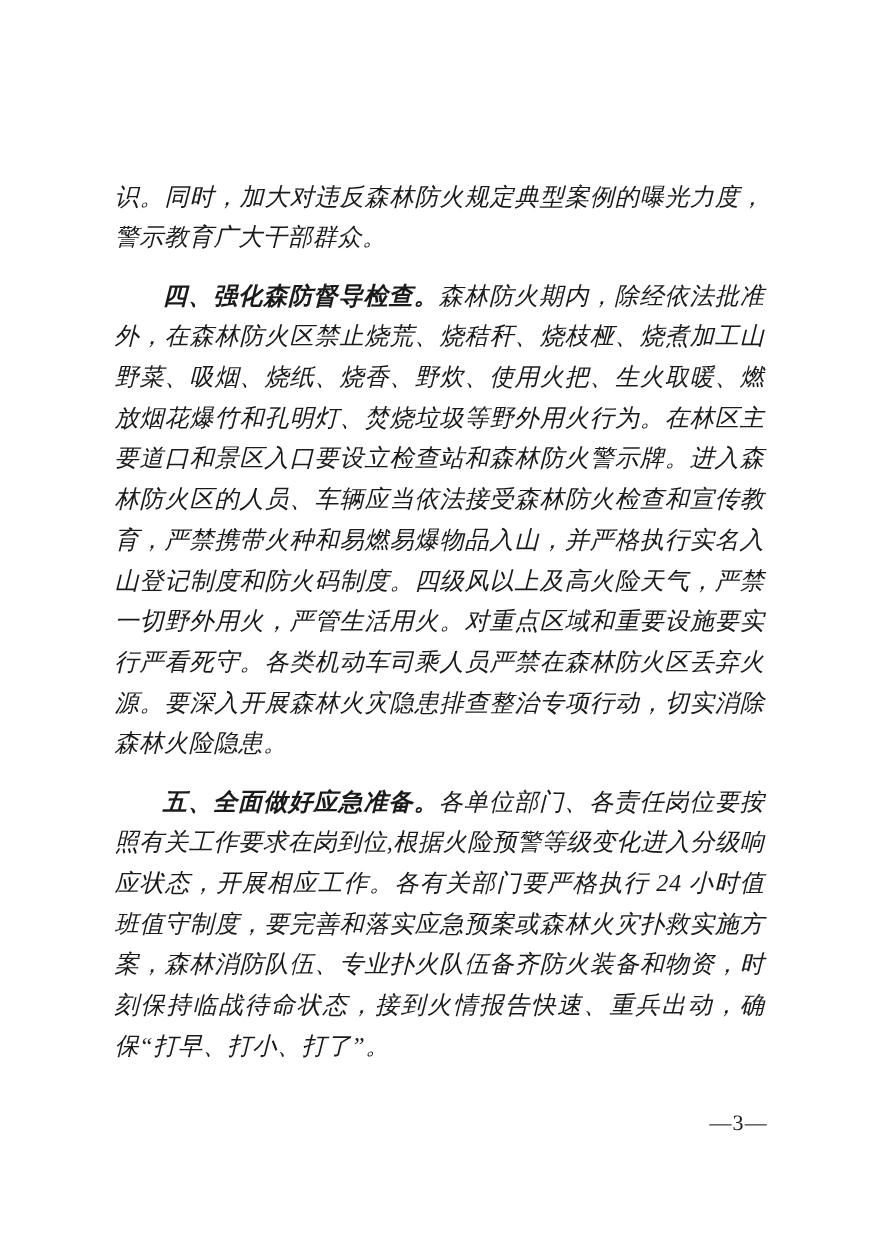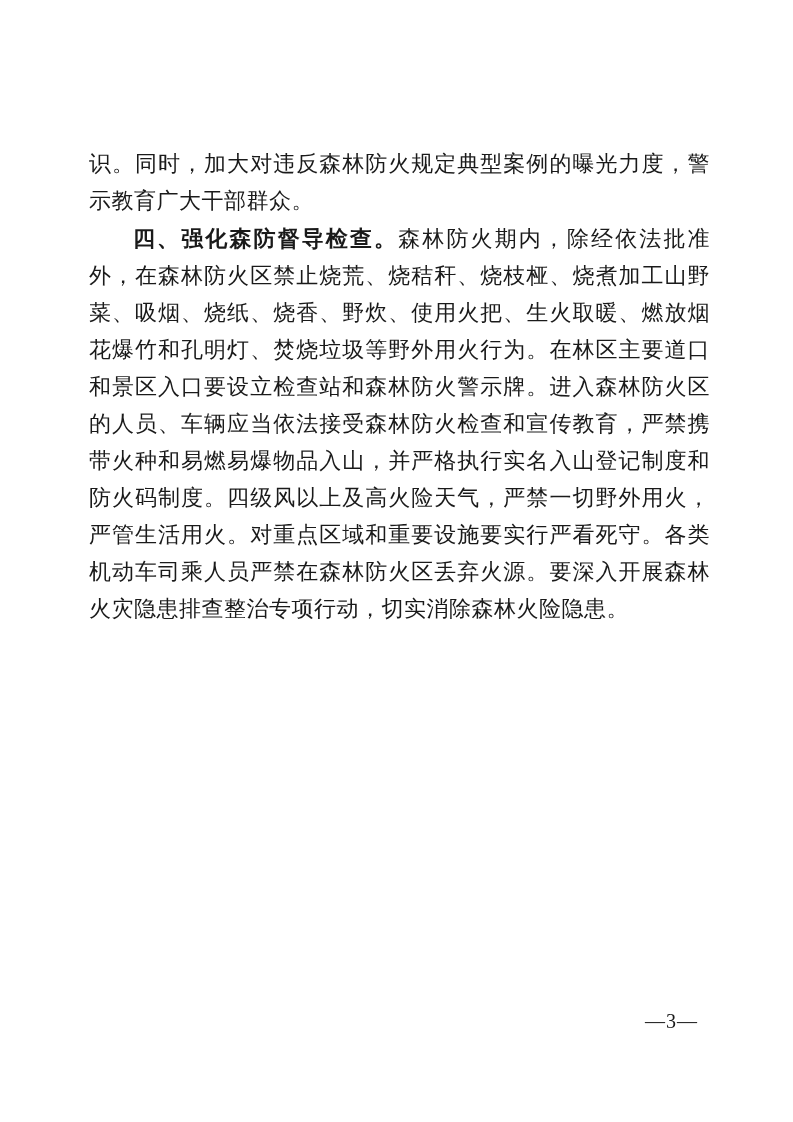--- a/index.html
+++ b/index.html
@@ -22,22 +22,23 @@
     left: 88px;
     top: 144px;
     width: 623px;
     font-size: 22px;
     line-height: 37px;
     text-align: justify;
     text-justify: inter-ideograph;
     letter-spacing: 0.5px;
   }
   .para {
-    margin: 1px;
+    margin: 16px;
     padding: 0;
+    font-style: italic;
   }
   .para.indent {
     text-indent: 2em;
   }
   .lead {
     font-weight: 700;
     font-family: "Liberation Sans", "DejaVu Sans", sans-serif;
   }
   .page-number {
     position: absolute;
@@ -53,18 +54,19 @@
 </head>
 <body>
 
 <div class="page">
   <div class="content">
 
     <p class="para"><span>识。同时，加大对违反森林防火规定典型案例的曝光力度，警示教育广大干部群众。</span></p>
 
     <p class="para indent"><span class="lead">四、强化森防督导检查。</span><span>森林防火期内，除经依法批准外，在森林防火区禁止烧荒、烧秸秆、烧枝桠、烧煮加工山野菜、吸烟、烧纸、烧香、野炊、使用火把、生火取暖、燃放烟花爆竹和孔明灯、焚烧垃圾等野外用火行为。在林区主要道口和景区入口要设立检查站和森林防火警示牌。进入森林防火区的人员、车辆应当依法接受森林防火检查和宣传教育，严禁携带火种和易燃易爆物品入山，并严格执行实名入山登记制度和防火码制度。四级风以上及高火险天气，严禁一切野外用火，严管生活用火。对重点区域和重要设施要实行严看死守。各类机动车司乘人员严禁在森林防火区丢弃火源。要深入开展森林火灾隐患排查整治专项行动，切实消除森林火险隐患。</span></p>
 
+    <p class="para indent"><span class="lead">五、全面做好应急准备。</span><span>各单位部门、各责任岗位要按照有关工作要求在岗到位,根据火险预警等级变化进入分级响应状态，开展相应工作。各有关部门要严格执行 24 小时值班值守制度，要完善和落实应急预案或森林火灾扑救实施方案，森林消防队伍、专业扑火队伍备齐防火装备和物资，时刻保持临战待命状态，接到火情报告快速、重兵出动，确保“打早、打小、打了”。</span></p>
 
 
   </div>
 
   <div class="page-number">—3—</div>
 </div>
 
 </body></html>

